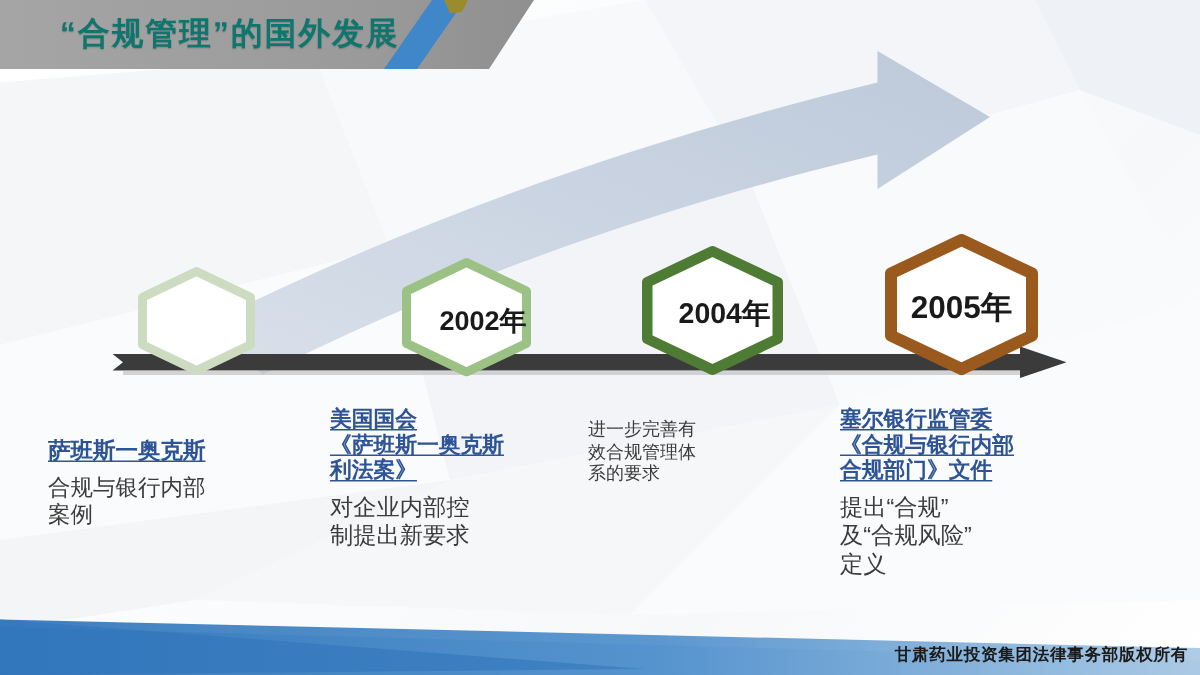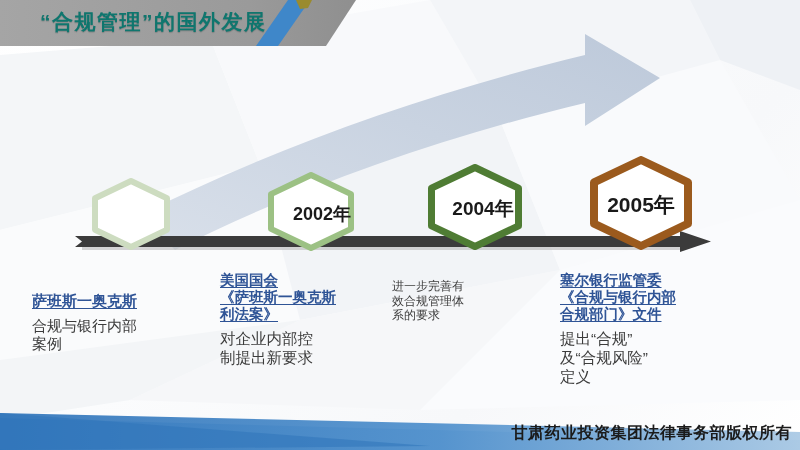--- a/index.html
+++ b/index.html
@@ -84,21 +84,21 @@
     line-height: 1.22;
     margin-top: 7px;
     white-space: pre-line;
   }
 
   
   .footer-text {
     position: absolute;
     right: 8px;
     bottom: 6px;
-    font-size: 16px;
+    font-size: 11px;
     font-weight: 700;
     color: #1b1b1b;
     letter-spacing: 0.5px;
     white-space: nowrap;
     z-index: 20;
   }
 </style>
 </head>
 <body>
 

